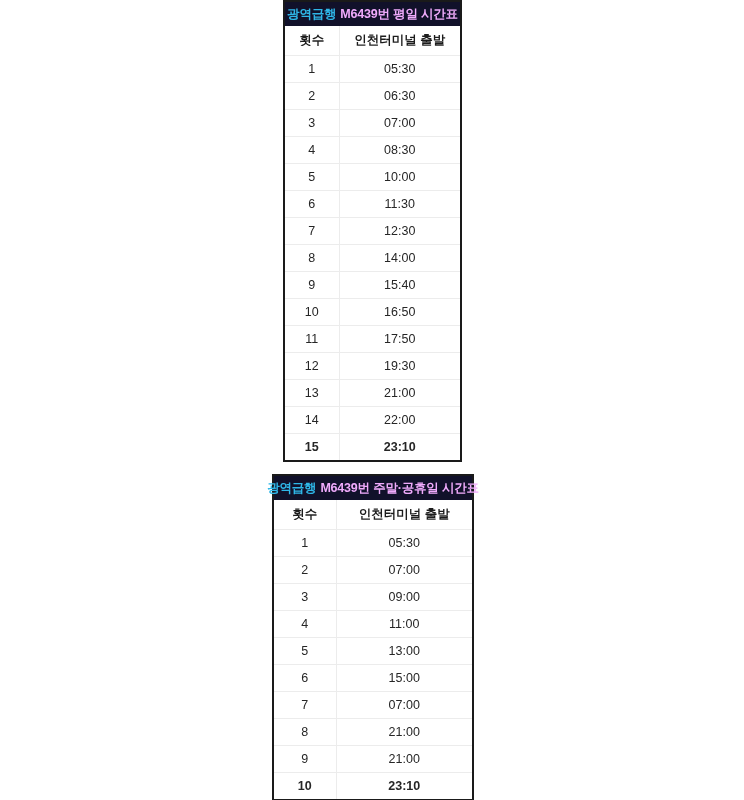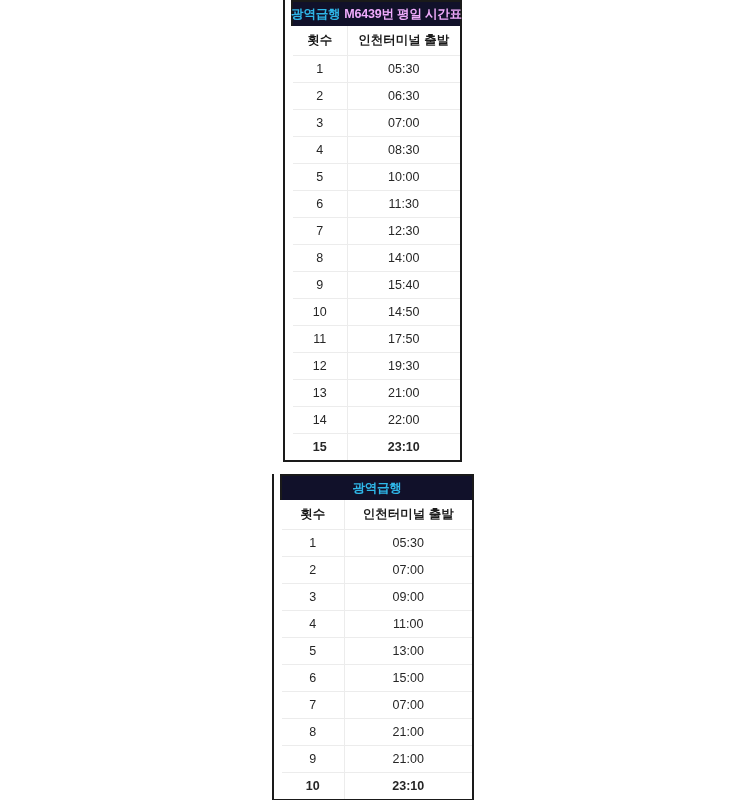--- a/index.html
+++ b/index.html
@@ -22,21 +22,20 @@
     height: 800px;
   }
 
   
   .timetable {
     position: absolute;
     box-sizing: border-box;
     background: #ffffff;
     border: 2px solid #1a1a1a;
     border-top: none;
-    padding-left: 8px;
   }
 
   .tt-title {
     box-sizing: border-box;
     background: #11112a;
     color: #ffffff;
     text-align: center;
     font-size: 12.5px;
     font-weight: bold;
     letter-spacing: -0.2px;
@@ -158,21 +157,21 @@
           <tr>
             <td>8</td>
             <td>14:00</td>
           </tr>
           <tr>
             <td>9</td>
             <td>15:40</td>
           </tr>
           <tr>
             <td>10</td>
-            <td>14:50</td>
+            <td>16:50</td>
           </tr>
           <tr>
             <td>11</td>
             <td>17:50</td>
           </tr>
           <tr>
             <td>12</td>
             <td>19:30</td>
           </tr>
           <tr>
@@ -187,20 +186,21 @@
             <td>15</td>
             <td>23:10</td>
           </tr>
         </tbody>
     </table>
   </div>
 
   <div class="timetable" id="table-holiday">
     <div class="tt-title">
       <span class="brand">광역급행</span>
+      <span class="rest">M6439번 주말·공휴일 시간표</span>
     </div>
     <table class="tt">
       <colgroup>
         <col class="c1">
         <col class="c2">
       </colgroup>
       <thead>
         <tr>
           <th>횟수</th>
           <th>인천터미널 출발</th>

